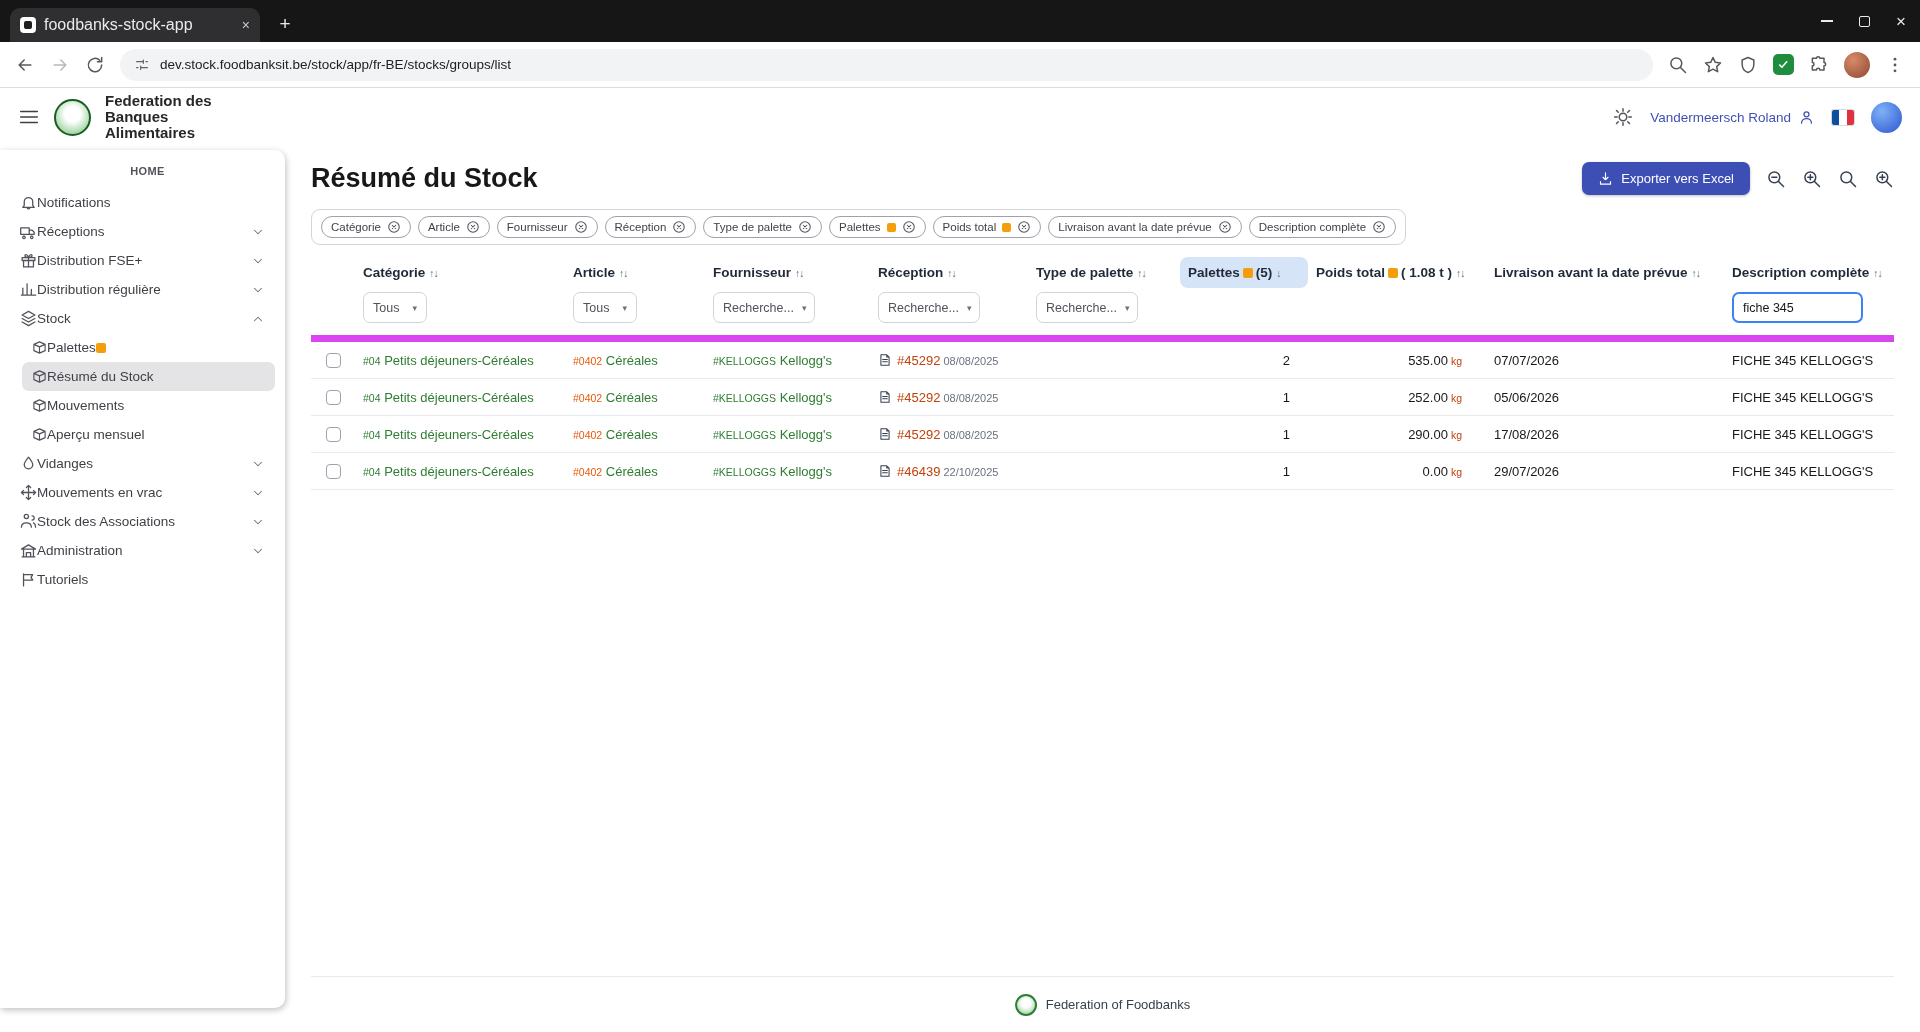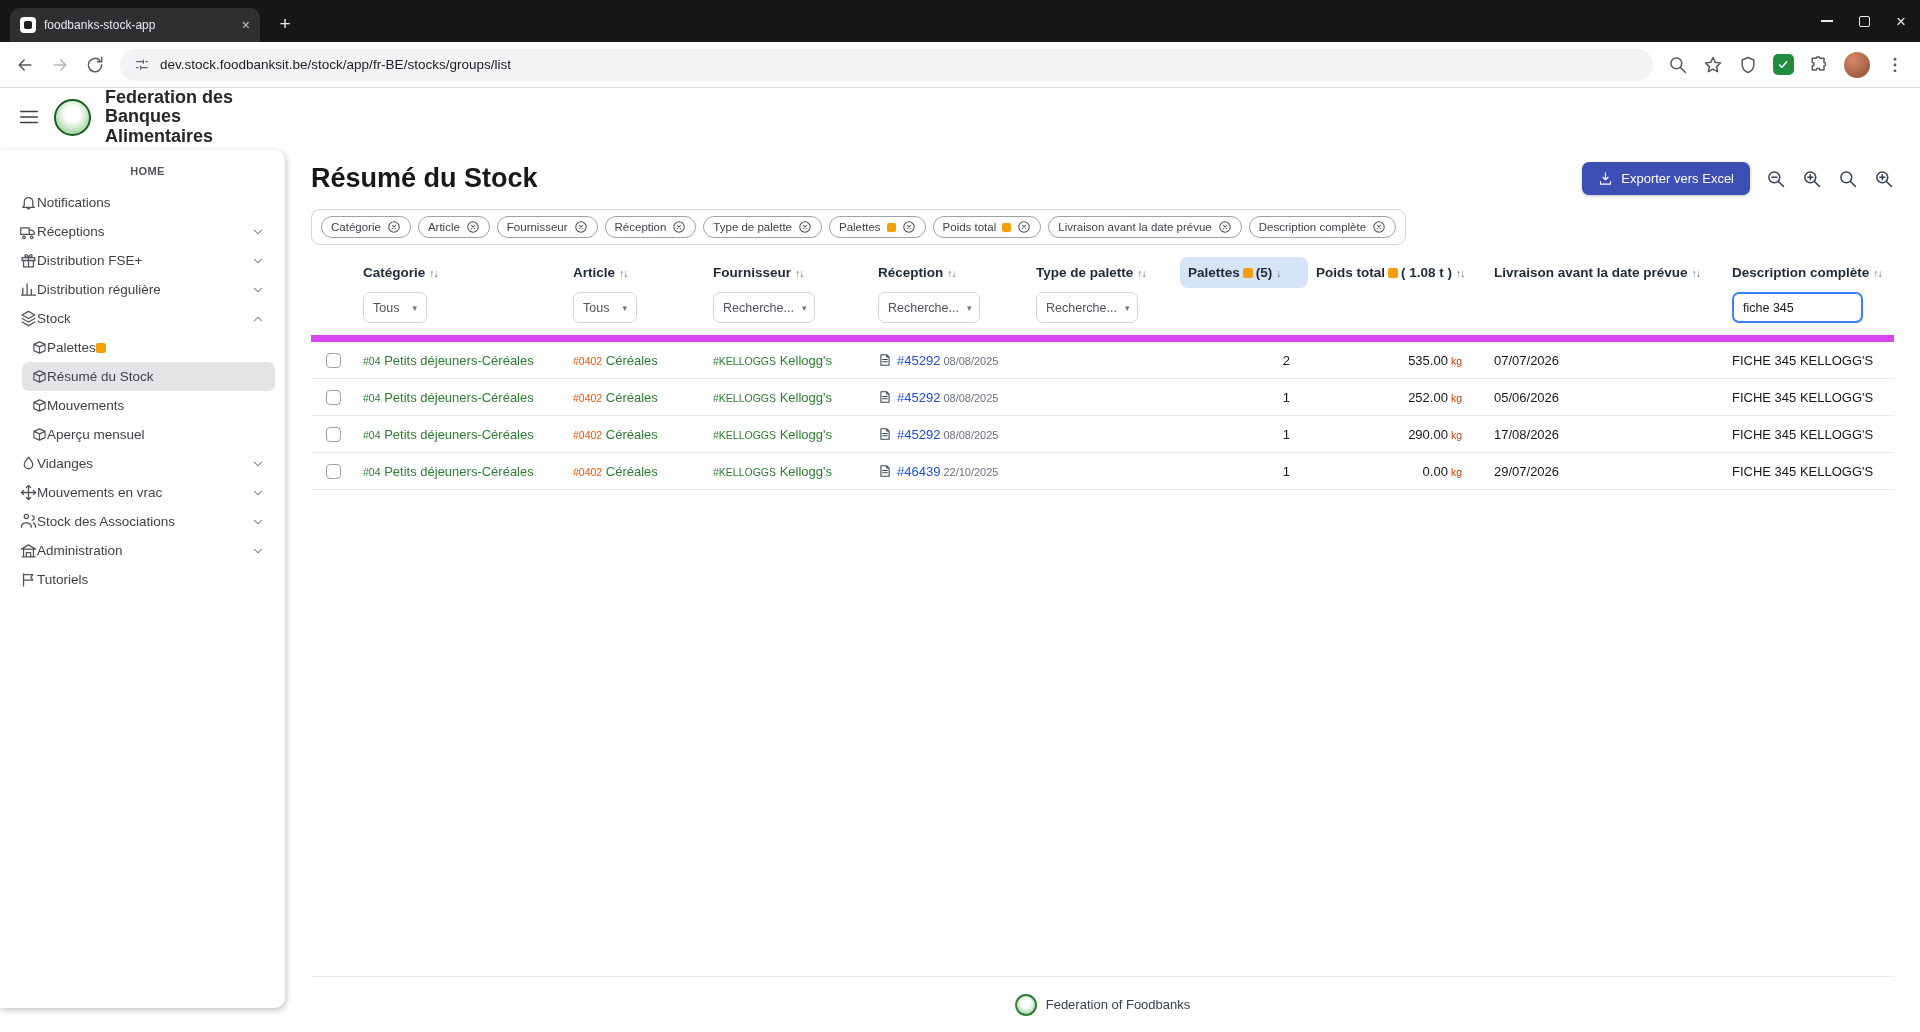--- a/index.html
+++ b/index.html
@@ -5,21 +5,21 @@
 <style>
   * { margin:0; padding:0; box-sizing:border-box; }
   html,body { width:1920px; height:1032px; font-family:"Liberation Sans",sans-serif; background:#fff; overflow:hidden; }
   svg.icon { fill:none; stroke:currentColor; stroke-width:1.8; stroke-linecap:round; stroke-linejoin:round; flex:none; }
 
   
   .titlebar { height:42px; background:#161616; display:flex; align-items:flex-end; padding-left:10px; position:relative; }
   .tab { width:250px; height:34px; background:#2f2f31; border-radius:10px 10px 0 0; display:flex; align-items:center; gap:8px; padding:0 10px; color:#e8eaed; }
   .favicon { width:16px; height:16px; border-radius:4px; background:#fff; position:relative; }
   .favicon::after { content:""; position:absolute; inset:4px; background:#1f1f1f; border-radius:2px; }
-  .tab-title { font-size:12px; white-space:nowrap; overflow:hidden; flex:1; }
+  .tab-title { font-size:16px; white-space:nowrap; overflow:hidden; flex:1; }
   .tab-close { font-size:14px; color:#c8cacd; cursor:pointer; }
   .newtab { color:#e8eaed; font-size:19px; margin:0 0 5px 12px; width:26px; height:26px; display:flex; align-items:center; justify-content:center; cursor:pointer; }
   .win-controls { position:absolute; right:14px; top:0; height:42px; display:flex; align-items:center; gap:26px; color:#e8eaed; }
   .wc { display:inline-flex; align-items:center; justify-content:center; cursor:pointer; }
   .wc.min { width:12px; border-bottom:2px solid #e8eaed; height:2px; }
   .wc.max { width:11px; height:11px; border:1.5px solid #e8eaed; border-radius:2px; }
   .wc.close { font-size:17px; line-height:1; }
 
   .toolbar { height:46px; background:#fff; border-bottom:1px solid #dcdde0; display:flex; align-items:center; gap:15px; padding:0 15px; }
   .nav-ic { width:20px; height:20px; color:#55585c; cursor:pointer; }
@@ -28,21 +28,21 @@
   .url-ic { width:16px; height:16px; color:#5f6368; stroke-width:2; }
   .url-text { font-size:13.5px; color:#202124; white-space:nowrap; }
   .ext-check { width:21px; height:21px; border-radius:5px; background:#1e8e3e; display:flex; align-items:center; justify-content:center; color:#fff; cursor:pointer; }
   .ext-check .icon { width:13px; height:13px; stroke-width:3; }
   .profile-dot { width:26px; height:26px; border-radius:50%; background:radial-gradient(circle at 35% 30%, #d98a6a, #8c4a32); cursor:pointer; }
 
   
   .app-header { height:58px; display:flex; align-items:center; gap:14px; padding:0 18px; background:#fff; }
   .menu-ic { width:22px; height:22px; color:#3f3f46; cursor:pointer; }
   .org-logo { width:37px; height:37px; border-radius:50%; border:2px solid #1b5e20; background:radial-gradient(circle at 50% 40%, #ffffff 30%, #a5d6a7 75%, #2e7d32 100%); cursor:pointer; }
-  .org-name { width:134px; font-size:18px; font-weight:700; line-height:1.08; color:#27272a; }
+  .org-name { width:134px; font-size:15px; font-weight:700; line-height:1.08; color:#27272a; }
   .header-right { margin-left:auto; display:flex; align-items:center; gap:17px; }
   .sun-ic { width:20px; height:20px; color:#52525b; stroke-width:1.6; cursor:pointer; }
   .user-name { display:flex; align-items:center; gap:7px; color:var(--link-blue,#4051b5); font-size:13.5px; cursor:pointer; }
   .person-ic { width:17px; height:17px; }
   .flag { width:22px; height:15px; border-radius:2px; overflow:hidden; display:flex; box-shadow:0 0 0 1px rgba(0,0,0,.15); cursor:pointer; }
   .f-b{flex:1;background:#0f4fa0;} .f-w{flex:1;background:#fff;} .f-r{flex:1;background:#e0313f;}
   .avatar { width:31px; height:31px; border-radius:50%; background:radial-gradient(circle at 35% 30%, #7fb1f7, #2c55cf); cursor:pointer; }
 
   
   .app-body { position:relative; height:886px; display:flex; background:#fff; }
@@ -80,21 +80,21 @@
   .fselect { display:inline-flex; align-items:center; justify-content:space-between; gap:8px; height:31px; border:1px solid #d4d4d8; border-radius:7px; padding:0 9px; font-size:12.5px; color:#52525b; background:#fff; cursor:pointer; }
   .fselect.sm { width:64px; }
   .fselect.md { width:102px; }
   .fcaret { font-size:9px; color:#6b7280; }
   .finput { height:31px; width:85%; border:2px solid #3b82f6; border-radius:7px; padding:0 9px; font-size:12.5px; color:#18181b; font-family:inherit; outline:none; background:#fff; }
   tbody td { padding:8px; border-bottom:1px solid #e9eaec; font-size:13px; color:#18181b; height:37px; vertical-align:middle; white-space:nowrap; overflow:hidden; }
   .code { font-size:10.5px; }
   .green { color:var(--green-text,#2e7d32); }
   .orange { color:var(--orange-code,#e8590c); }
   .icon-rec { width:14px; height:14px; vertical-align:-2px; margin-right:5px; color:#374151; stroke-width:1.6; }
-  .rec-code { color:#1d4ed8; }
+  .rec-code { color:#c2410c; }
   .rec-date { font-size:11px; color:#6b7280; margin-left:3px; }
   .td-num { text-align:right; padding-right:18px; }
   .td-weight { text-align:right; padding-right:24px; }
   .unit { font-size:10.5px; color:#c2410c; margin-left:3px; }
   .th-check, .td-check { text-align:center; }
   input[type=checkbox] { appearance:none; width:15px; height:15px; border:1.5px solid #9ca3af; border-radius:4px; background:#fff; vertical-align:middle; cursor:pointer; }
 
   .pagination { display:flex; align-items:center; justify-content:center; gap:12px; padding:10px 0 12px; border-bottom:1px solid #e9eaec; font-size:12.5px; color:#374151; }
   .pg-nav { font-size:15px; color:#71717a; cursor:pointer; padding:0 2px; }
   .pg-num { width:30px; height:30px; border:1px solid #d4d4d8; border-radius:7px; display:flex; align-items:center; justify-content:center; font-size:13px; color:#18181b; background:#fff; box-shadow:0 1px 2px rgba(0,0,0,.08); cursor:pointer; }
@@ -265,20 +265,37 @@
       <use href="#i-kebab"></use>
     </svg>
 </div>
 
 <div class="app-header">
   <svg class="icon menu-ic">
       <use href="#i-menu"></use>
     </svg>
   <span class="org-logo"></span>
   <div class="org-name">Federation des Banques Alimentaires</div>
+  <div class="header-right">
+    <svg class="icon sun-ic">
+        <use href="#i-sun"></use>
+      </svg>
+    <span class="user-name">
+      <span>Vandermeersch Roland</span>
+      <svg class="icon person-ic">
+          <use href="#i-person"></use>
+        </svg>
+    </span>
+    <span class="flag">
+        <span class="f-b"></span>
+        <span class="f-w"></span>
+        <span class="f-r"></span>
+      </span>
+    <span class="avatar"></span>
+  </div>
 </div>
 
 <div class="app-body">
   <div class="sidebar">
     <div class="side-section">HOME</div>
     <div class="side-item">
         <svg class="icon side-ic">
           <use href="#i-bell"></use>
         </svg>
         <span class="side-label">Notifications</span>

